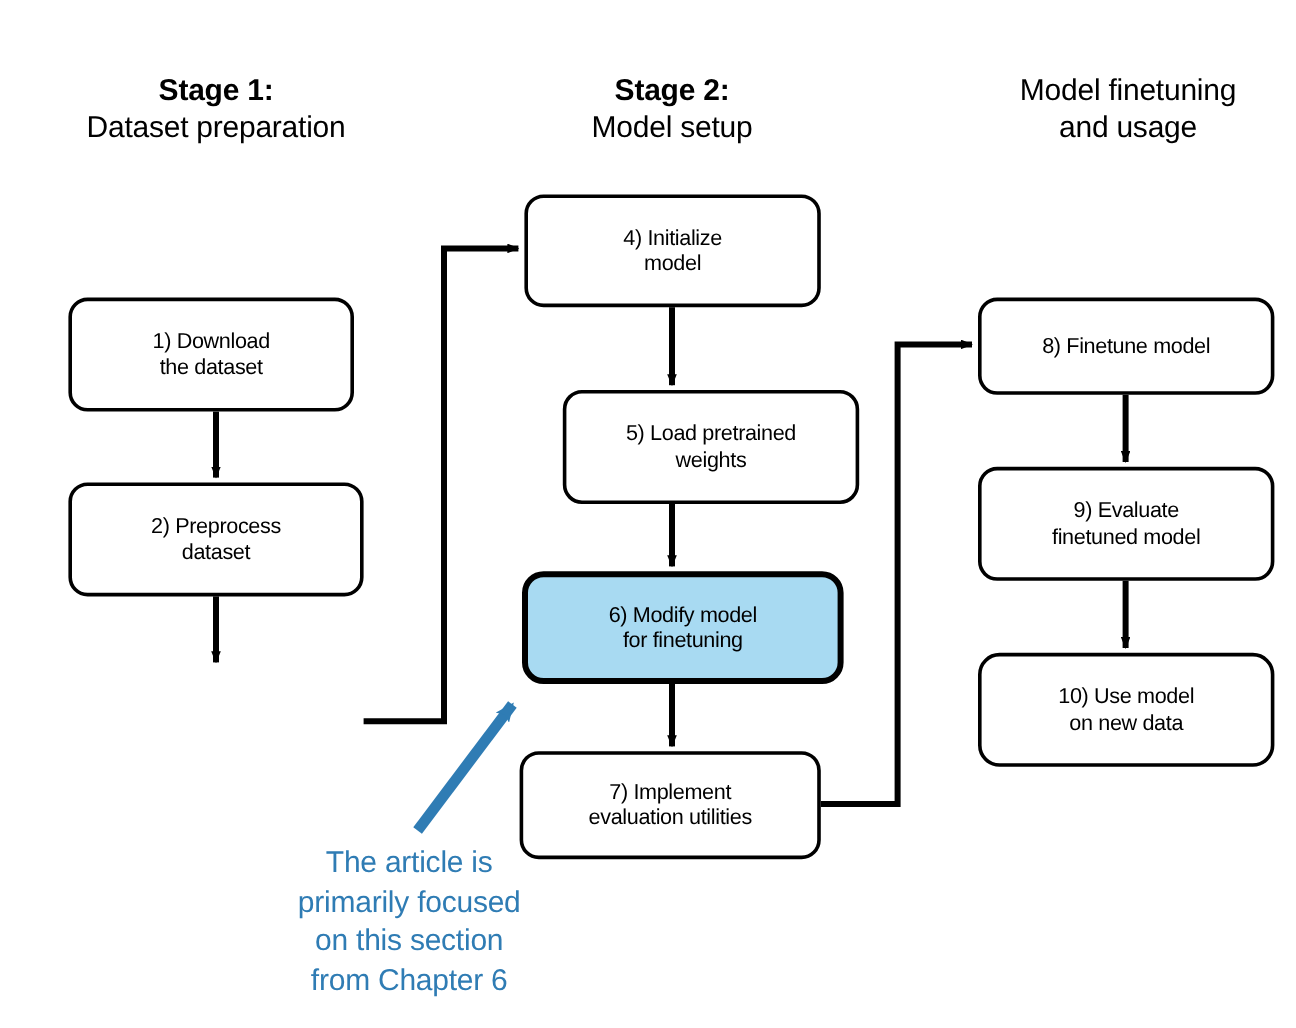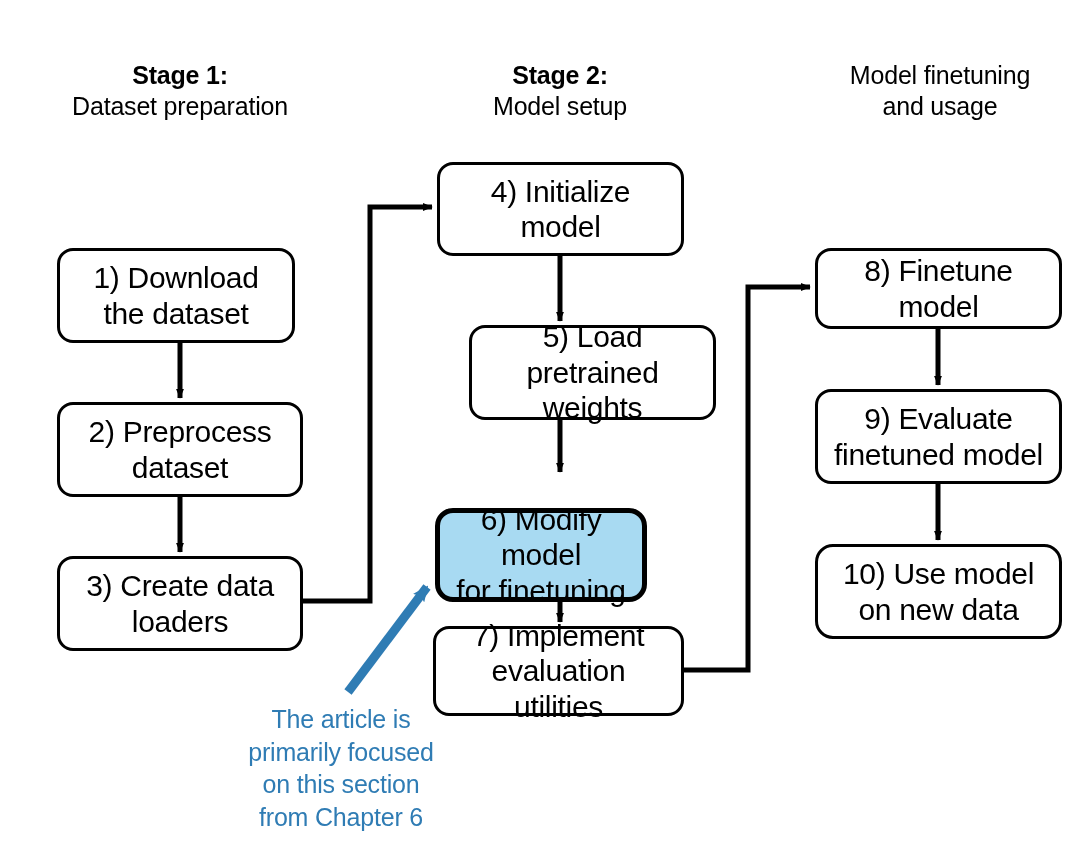--- a/index.html
+++ b/index.html
@@ -40,21 +40,21 @@
   }
 
   
   .node {
     position: absolute;
     box-sizing: border-box;
     border: 3px solid #000000;
     border-radius: 16px;
     background: #ffffff;
     color: #000000;
-    font-size: 30px;
+    font-size: 18px;
     line-height: 1.18;
     text-align: center;
     display: flex;
     align-items: center;
     justify-content: center;
     padding: 20px 8px;
     letter-spacing: -0.3px;
   }
   .node.highlight {
     background: #a8daf2;
@@ -141,36 +141,32 @@
   <div class="node" style="left:57px; top:248px; width:238px; height:95px;">
     <span class="node-label">1) Download
 the dataset</span>
   </div>
 
   <div class="node" style="left:57px; top:402px; width:246px; height:95px;">
     <span class="node-label">2) Preprocess
 dataset</span>
   </div>
 
-  <div class="node" style="left:57px; top:556px; width:246px; height:95px;">
-    <span class="node-label">3) Create data
-loaders</span>
-  </div>
 
   <div class="node" style="left:437px; top:162px; width:247px; height:94px;">
     <span class="node-label">4) Initialize
 model</span>
   </div>
 
   <div class="node" style="left:437px; top:325px; width:247px; height:95px;margin-left:32px;">
     <span class="node-label">5) Load pretrained
 weights</span>
   </div>
 
-  <div class="node highlight" style="left:435px; top:476px; width:212px; height:94px;margin-top:32px;">
+  <div class="node highlight" style="left:435px; top:476px; width:268px; height:94px;">
     <span class="node-label">6) Modify model
 for finetuning</span>
   </div>
 
   <div class="node" style="left:433px; top:626px; width:251px; height:90px;">
     <span class="node-label">7) Implement
 evaluation utilities</span>
   </div>
 
   <div class="node" style="left:815px; top:248px; width:247px; height:81px;">

